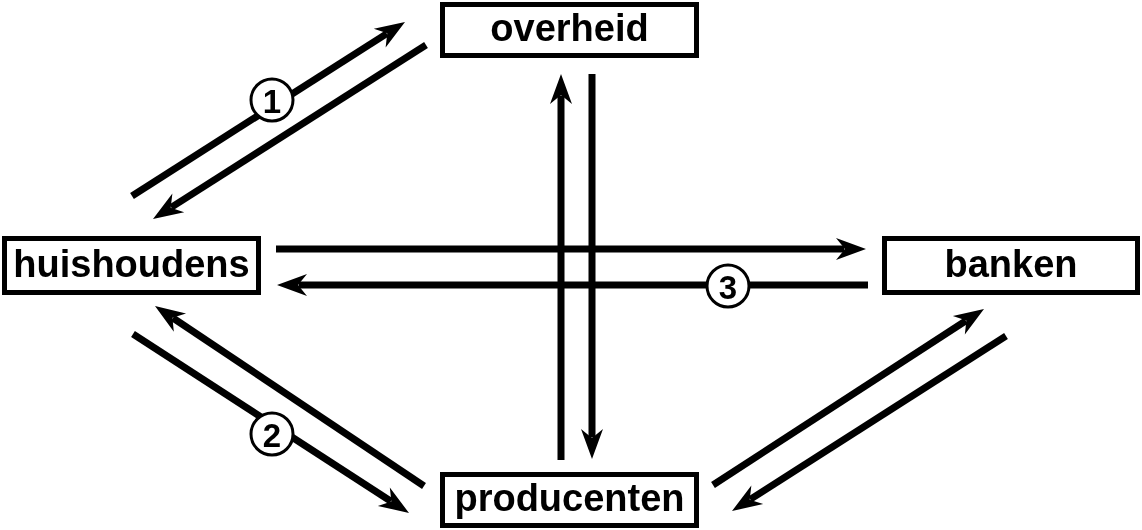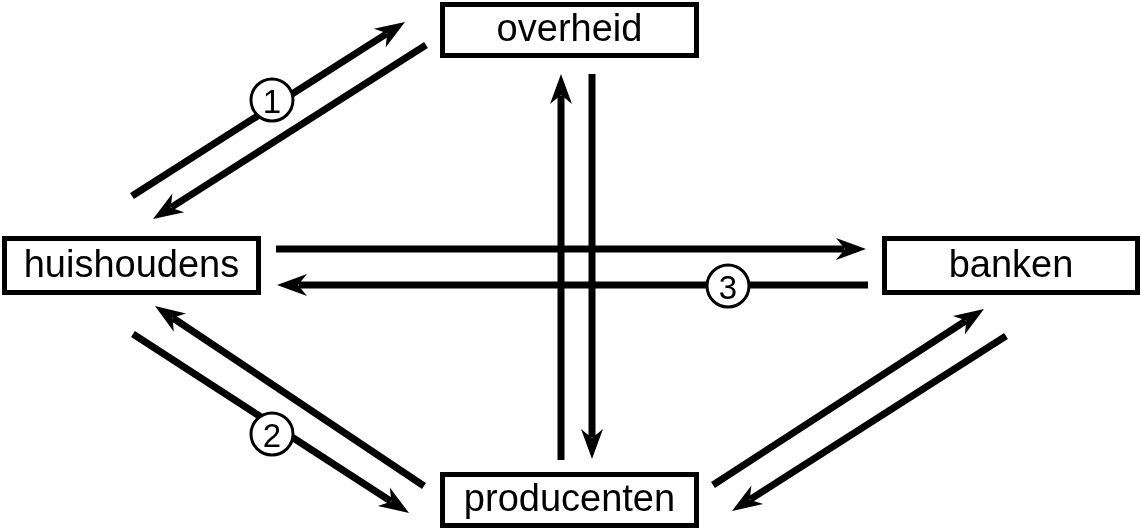--- a/index.html
+++ b/index.html
@@ -9,20 +9,21 @@
   }
   body {
     font-family: "Liberation Sans", sans-serif;
   }
   #diagram-root {
     position: relative;
     width: 1142px;
     height: 530px;
     background: #ffffff;
     overflow: hidden;
+    font-weight: bold;
   }
   svg.diagram-canvas {
     display: block;
     width: 1142px;
     height: 530px;
   }
   .node-box-rect {
     fill: #ffffff;
     stroke: #000000;
     stroke-width: 5;

